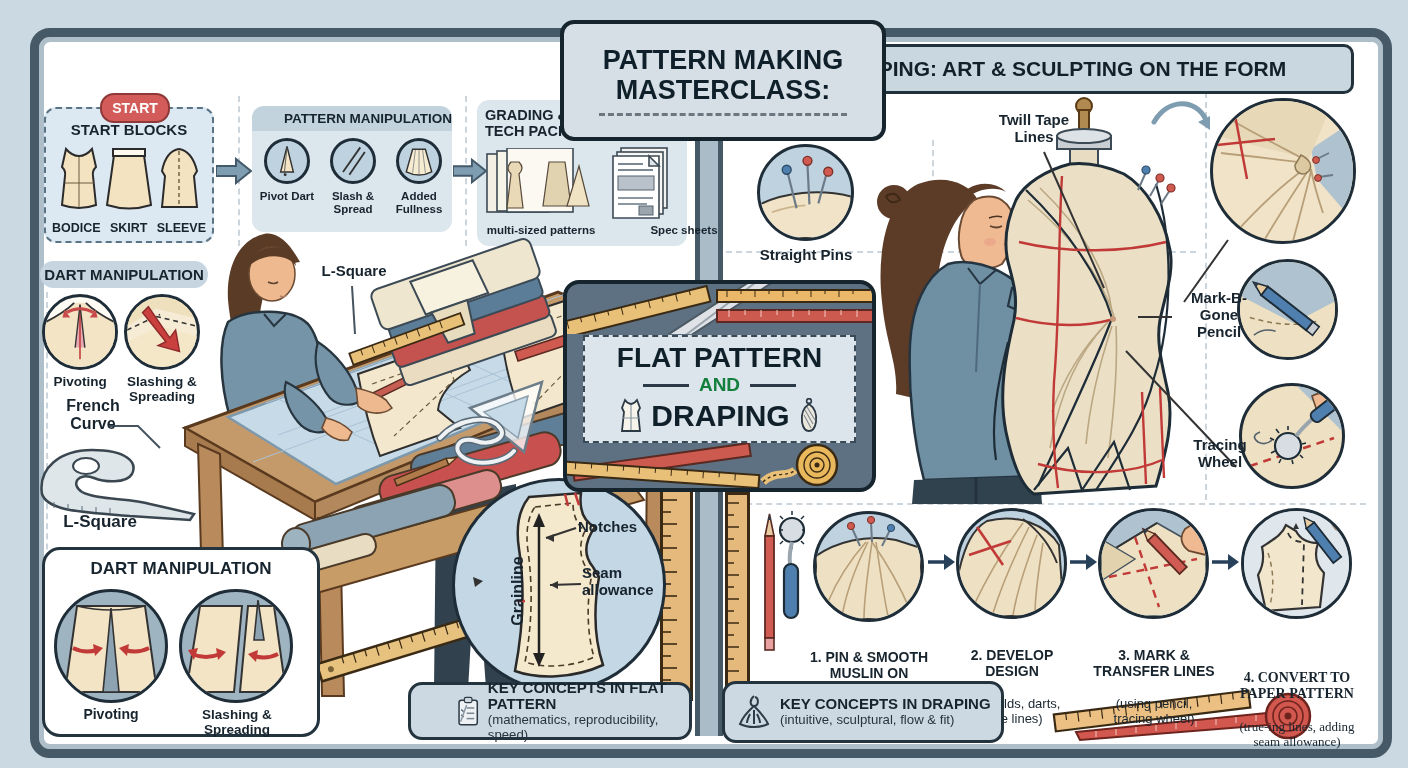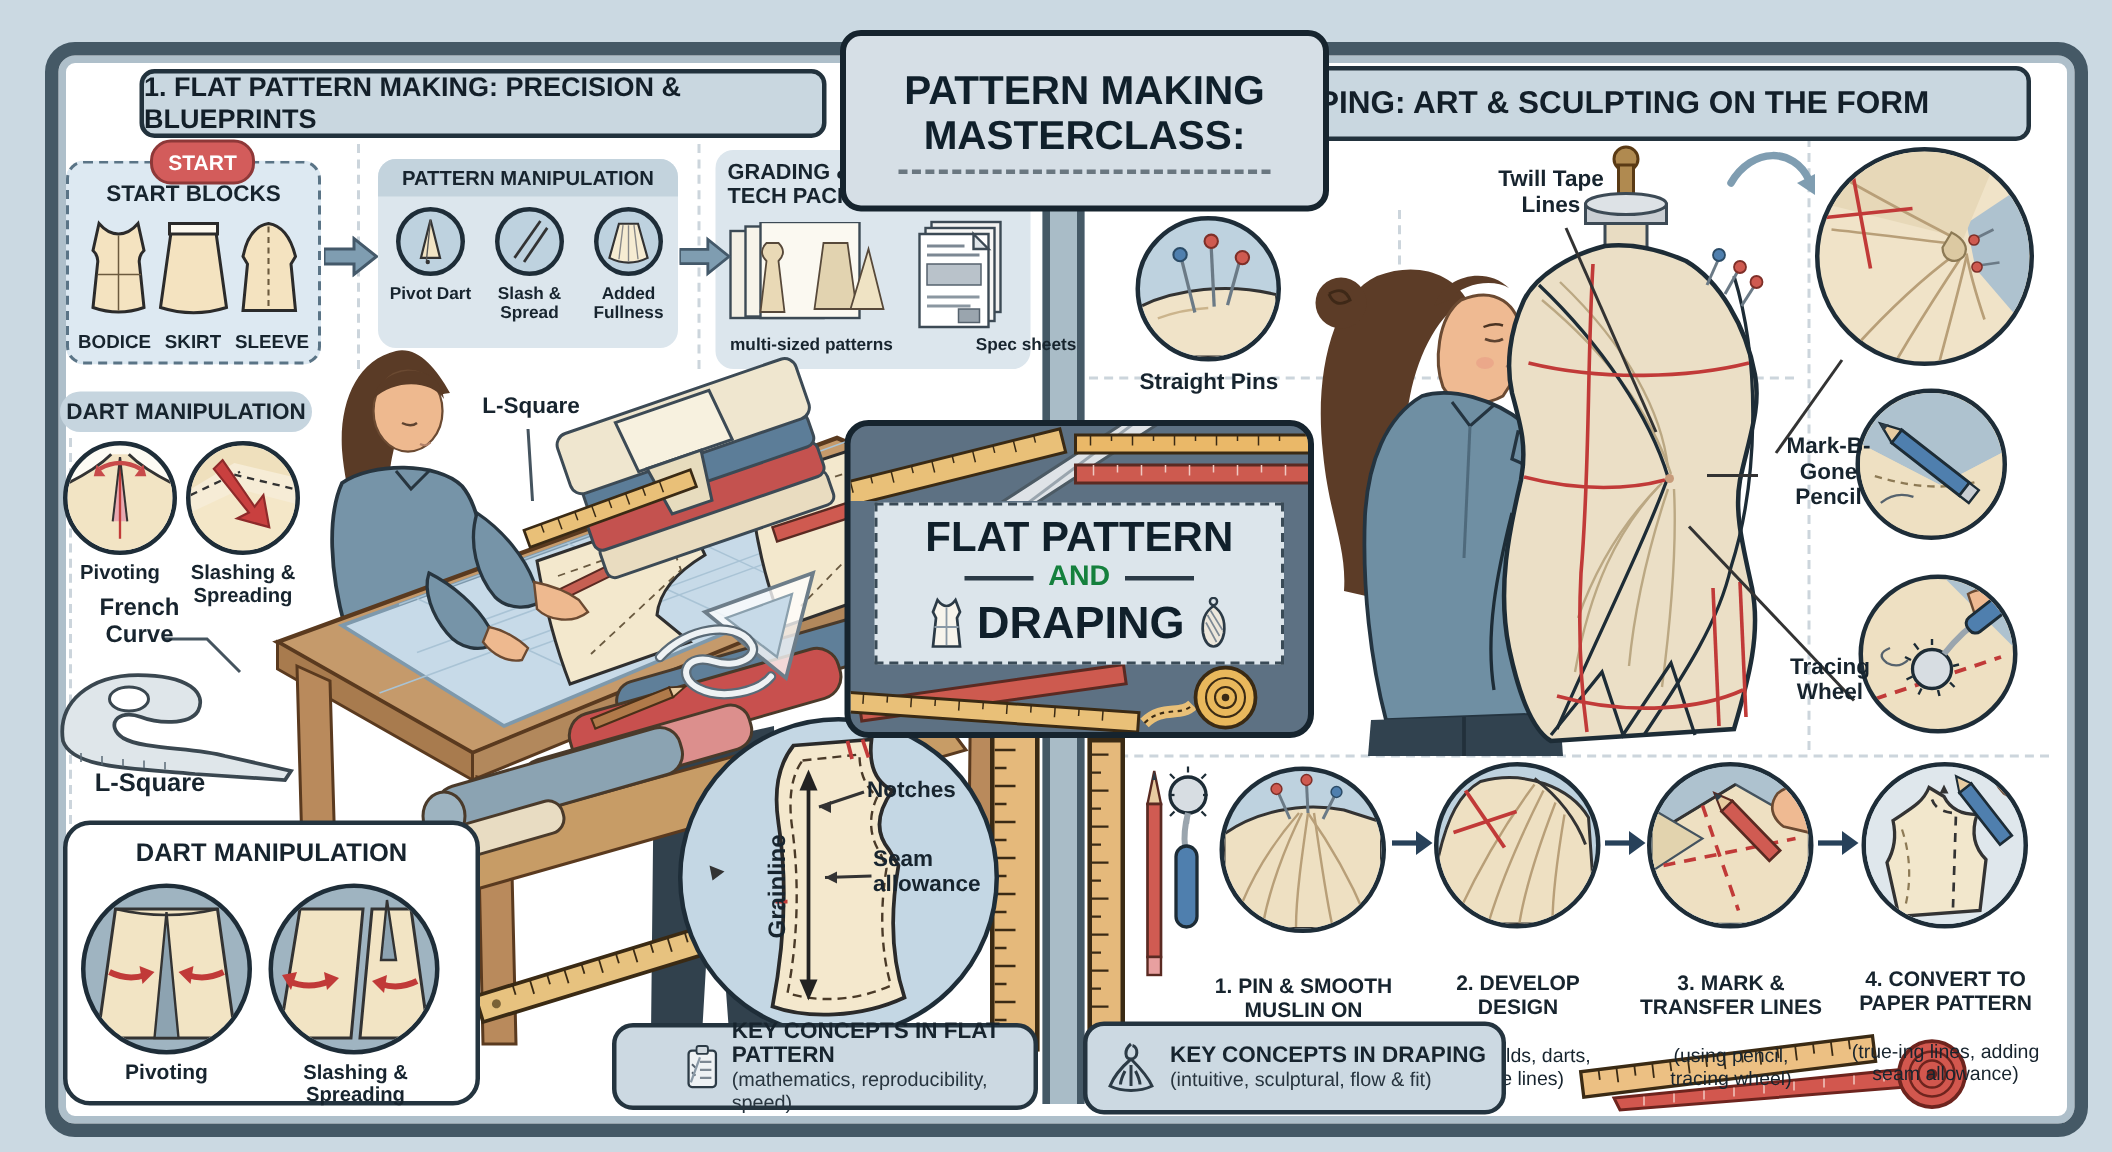--- a/index.html
+++ b/index.html
@@ -53,23 +53,20 @@
   <div class="divider"></div>
 
   <div class="guide" style="left:238px;top:96px;height:150px;"></div>
   <div class="guide" style="left:465px;top:96px;height:150px;"></div>
   <div class="guide" style="left:46px;top:292px;height:368px;"></div>
   <div class="guide" style="left:932px;top:140px;height:360px;"></div>
   <div class="guide" style="left:1205px;top:92px;height:408px;"></div>
   <div class="guideh" style="left:726px;top:251px;width:470px;"></div>
   <div class="guideh" style="left:726px;top:503px;width:640px;"></div>
 
-  <div class="hbar" style="left:93px;top:46px;width:452px;height:40px;font-size:18px;">
-    <span>1. FLAT PATTERN MAKING: PRECISION &amp; BLUEPRINTS</span>
-  </div>
 
   <div class="abs" style="left:44px;top:107px;width:170px;height:136px;background:#dde9f2;border:2.5px dashed #5a7486;border-radius:12px;box-sizing:border-box;z-index:5;">
     <div class="lbl" style="left:0;right:0;top:13px;font-size:15px;">START BLOCKS</div>
     <svg style="position:absolute;left:10px;top:34px;" width="148" height="72" viewBox="0 0 148 72">
       <g stroke="#2b2b2b" stroke-width="2" fill="#f4e3c0">
         <path d="M10,6 Q16,13 23,13 Q30,13 36,6 L40,24 Q36,28 37,33 L40,62 Q23,68 6,62 L9,33 Q10,28 6,24 Z"></path>
         <path d="M58,12 L88,12 L95,62 Q73,69 51,62 Z"></path>
         <rect x="57" y="6" width="32" height="7" fill="#fdf9ef"></rect>
         <path d="M106,28 Q110,8 123,6 Q136,8 141,28 L138,33 L141,64 L106,64 L109,33 Z"></path>
       </g>
@@ -87,21 +84,21 @@
   </div>
   <div class="pill" style="left:100px;top:93px;width:66px;height:26px;background:#d35c5b;border:2.5px solid #8e3838;color:#fff;font-size:14px;">
     <span>START</span>
   </div>
 
   <svg class="abs" style="left:216px;top:157px;z-index:5;" width="36" height="28" viewBox="0 0 36 28">
     <polygon points="0,9 20,9 20,2 35,14 20,26 20,19 0,19" fill="#7f9db1" stroke="#44596a" stroke-width="2"></polygon>
   </svg>
 
   <div class="softpanel" style="left:252px;top:106px;width:200px;height:126px;">
-    <div style="height:25px;background:#c3d3dd;border-radius:12px 12px 0 0;display:flex;align-items:center;justify-content:center;">
+    <div style="height:25px;background:#c3d3dd;border-radius:12px 12px 0 0;display:flex;align-items:center;justify-content:flex-end;">
       <span class="lbl" style="position:static;font-size:13.5px;">PATTERN MANIPULATION</span>
     </div>
   </div>
   <div class="circ" style="left:264px;top:138px;width:46px;height:46px;">
     <svg viewBox="0 0 44 44">
         <polygon points="22,6 15,34 29,34" fill="#f2e4c4" stroke="#333" stroke-width="1.6"></polygon>
       <line x1="22" y1="6" x2="19" y2="36" stroke="#555" stroke-width="1"></line>
         <circle cx="20" cy="37" r="1.6" fill="#333"></circle>
       </svg>
   </div>
@@ -736,21 +733,21 @@
     <div class="stepttl">2. DEVELOP DESIGN</div>
     <div class="stepnote note">(add folds, darts,
 style lines)</div>
   </div>
   <div class="lbl" style="left:1088px;top:629px;width:132px;">
     <div class="stepttl">3. MARK &amp;
 TRANSFER LINES</div>
     <div class="stepnote note">(using pencil,
 tracing wheel)</div>
   </div>
-  <div class="lbl" style="left:1227px;top:626px;width:140px;">
+  <div class="lbl" style="left:1227px;top:652px;width:140px;font-family:Liberation Serif, serif;">
     <div class="stepttl">4. CONVERT TO
 PAPER PATTERN</div>
     <div class="stepnote note">(true-ing lines, adding
 seam allowance)</div>
   </div>
 
   <div class="kc" style="left:722px;top:681px;width:282px;height:62px;">
     <svg width="36" height="40" viewBox="0 0 36 40">
       <g fill="none" stroke="#2c3b46" stroke-width="2">
         <path d="M19,4 C14,8 15,14 19,14 C24,14 24,6 20,5"></path>

